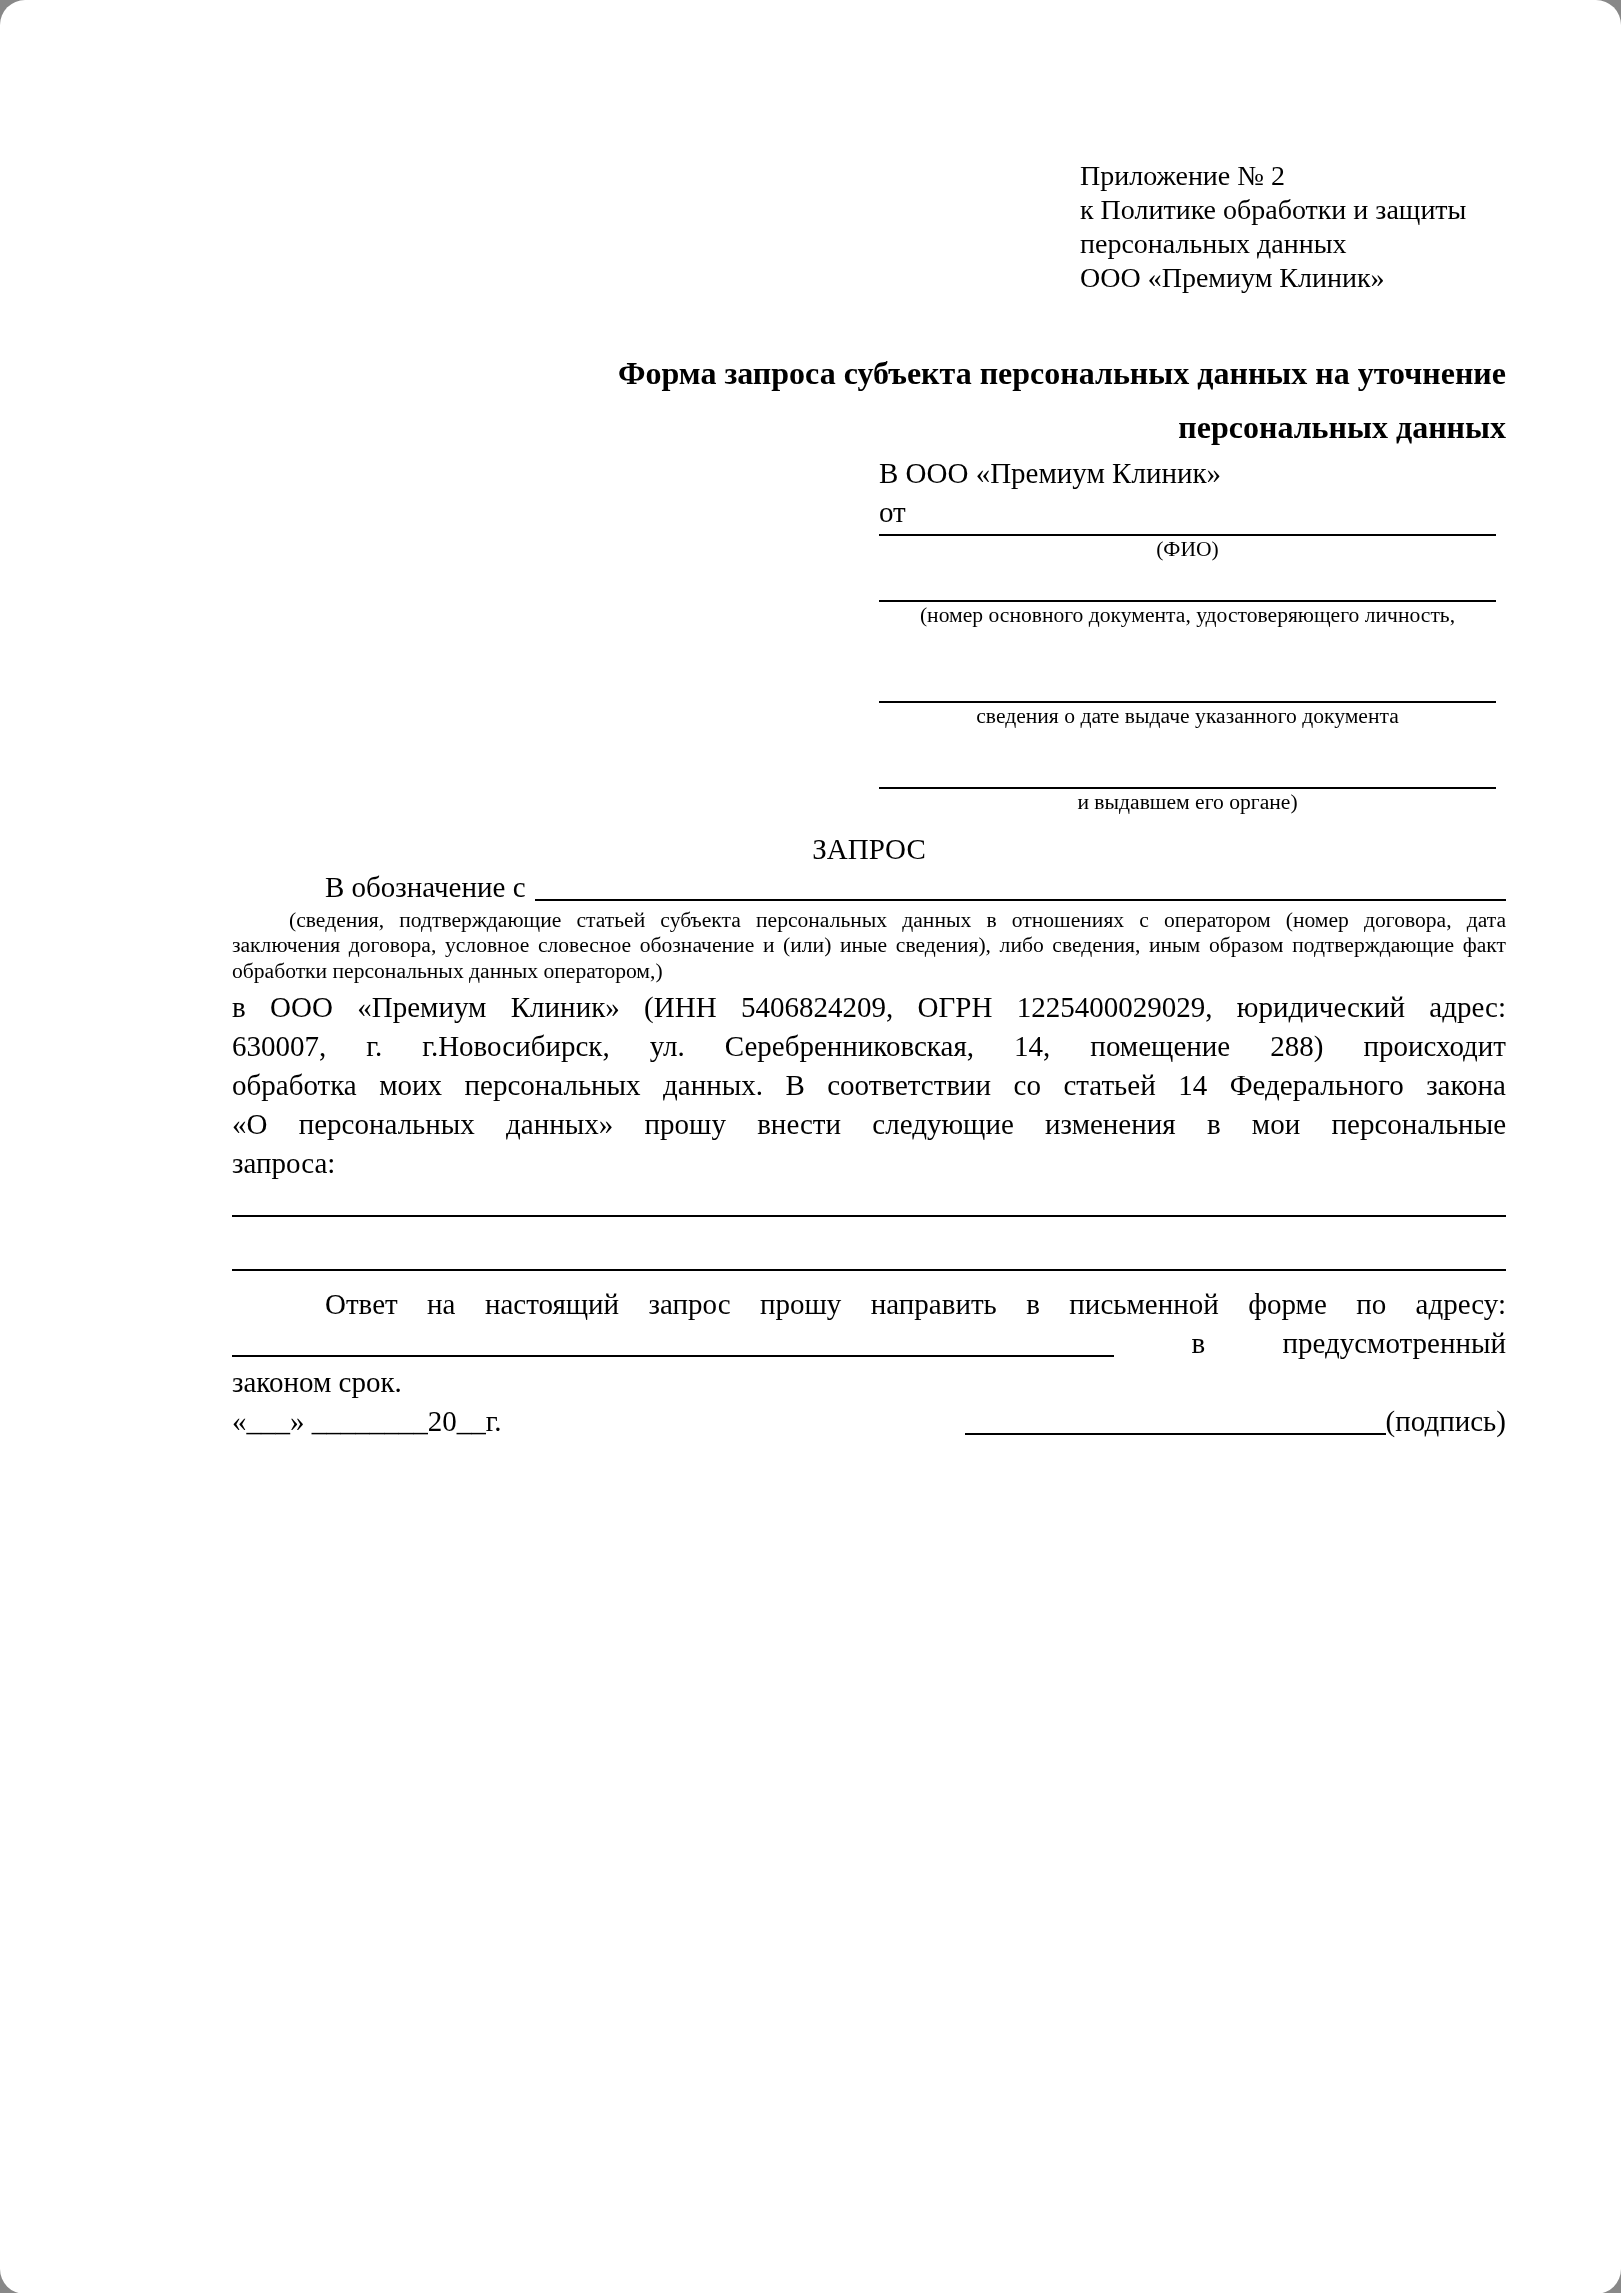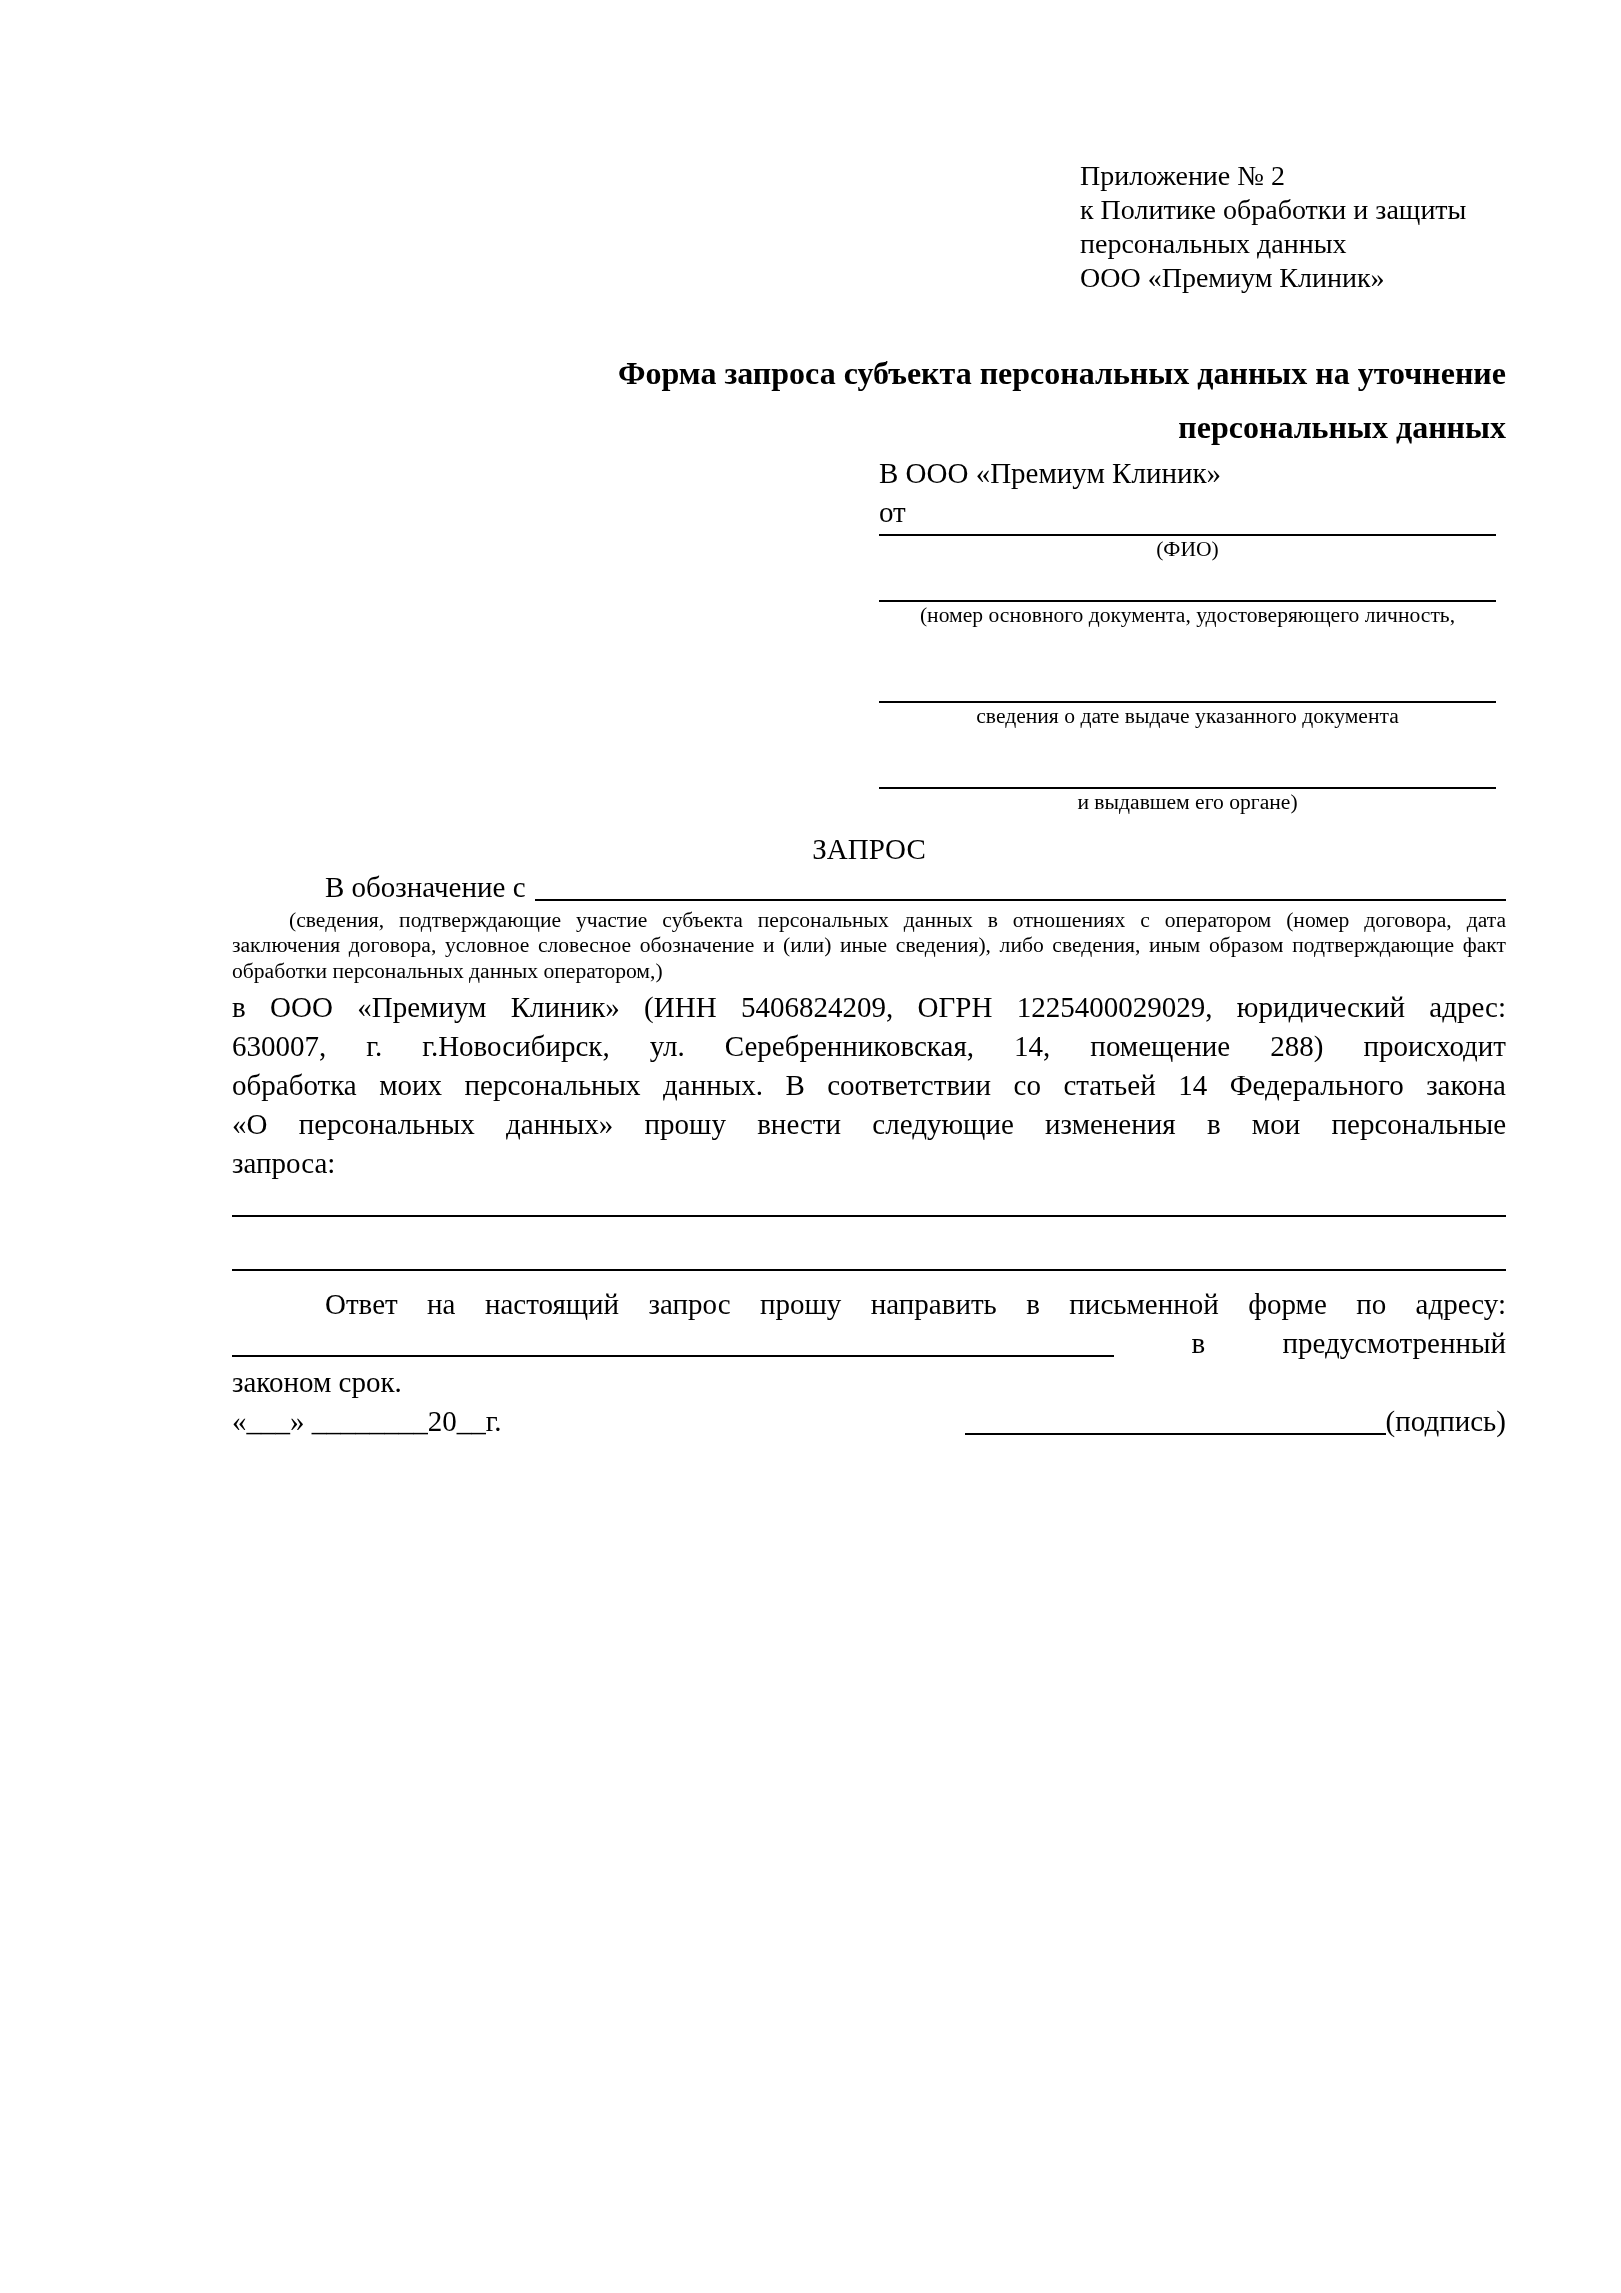--- a/index.html
+++ b/index.html
@@ -6,20 +6,21 @@
   html, body { background: #888; }
   .page {
     position: relative;
     width: 1621px;
     height: 2294px;
     margin: 0 auto;
     background: #ffffff;
     color: #000000;
     font-family: "Liberation Serif", "DejaVu Serif", serif;
     overflow: hidden;
+    border-radius: 25px;
   }
   .content {
     position: absolute;
     left: 232px;
     top: 0;
     width: 1274px;
   }
 
   
   .appendix-header {
@@ -169,21 +170,21 @@
 
     <div class="request-heading">ЗАПРОС</div>
 
     <div class="intro-line">
       <span class="indent"></span>
       <span class="lbl">В обозначение с</span>
       <span class="fill"></span>
     </div>
 
     <div class="footnote">
-      <div class="fline first">(сведения, подтверждающие участие субъекта персональных данных в отношениях с оператором (номер договора, дата</div>
+      <div class="fline first">(сведения, подтверждающие статьей субъекта персональных данных в отношениях с оператором (номер договора, дата</div>
       <div class="fline">заключения договора, условное словесное обозначение и (или) иные сведения), либо сведения, иным образом подтверждающие факт</div>
       <div class="fline last">обработки персональных данных оператором,)</div>
     </div>
 
     <div class="body-par">
       <div class="jline">в ООО «Премиум Клиник» (ИНН 5406824209, ОГРН 1225400029029, юридический адрес:</div>
       <div class="jline">630007, г. г.Новосибирск, ул. Серебренниковская, 14, помещение 288) происходит</div>
       <div class="jline">обработка моих персональных данных. В соответствии со статьей 14 Федерального закона</div>
       <div class="jline">«О персональных данных» прошу внести следующие изменения в мои персональные</div>
       <div>запроса:</div>

